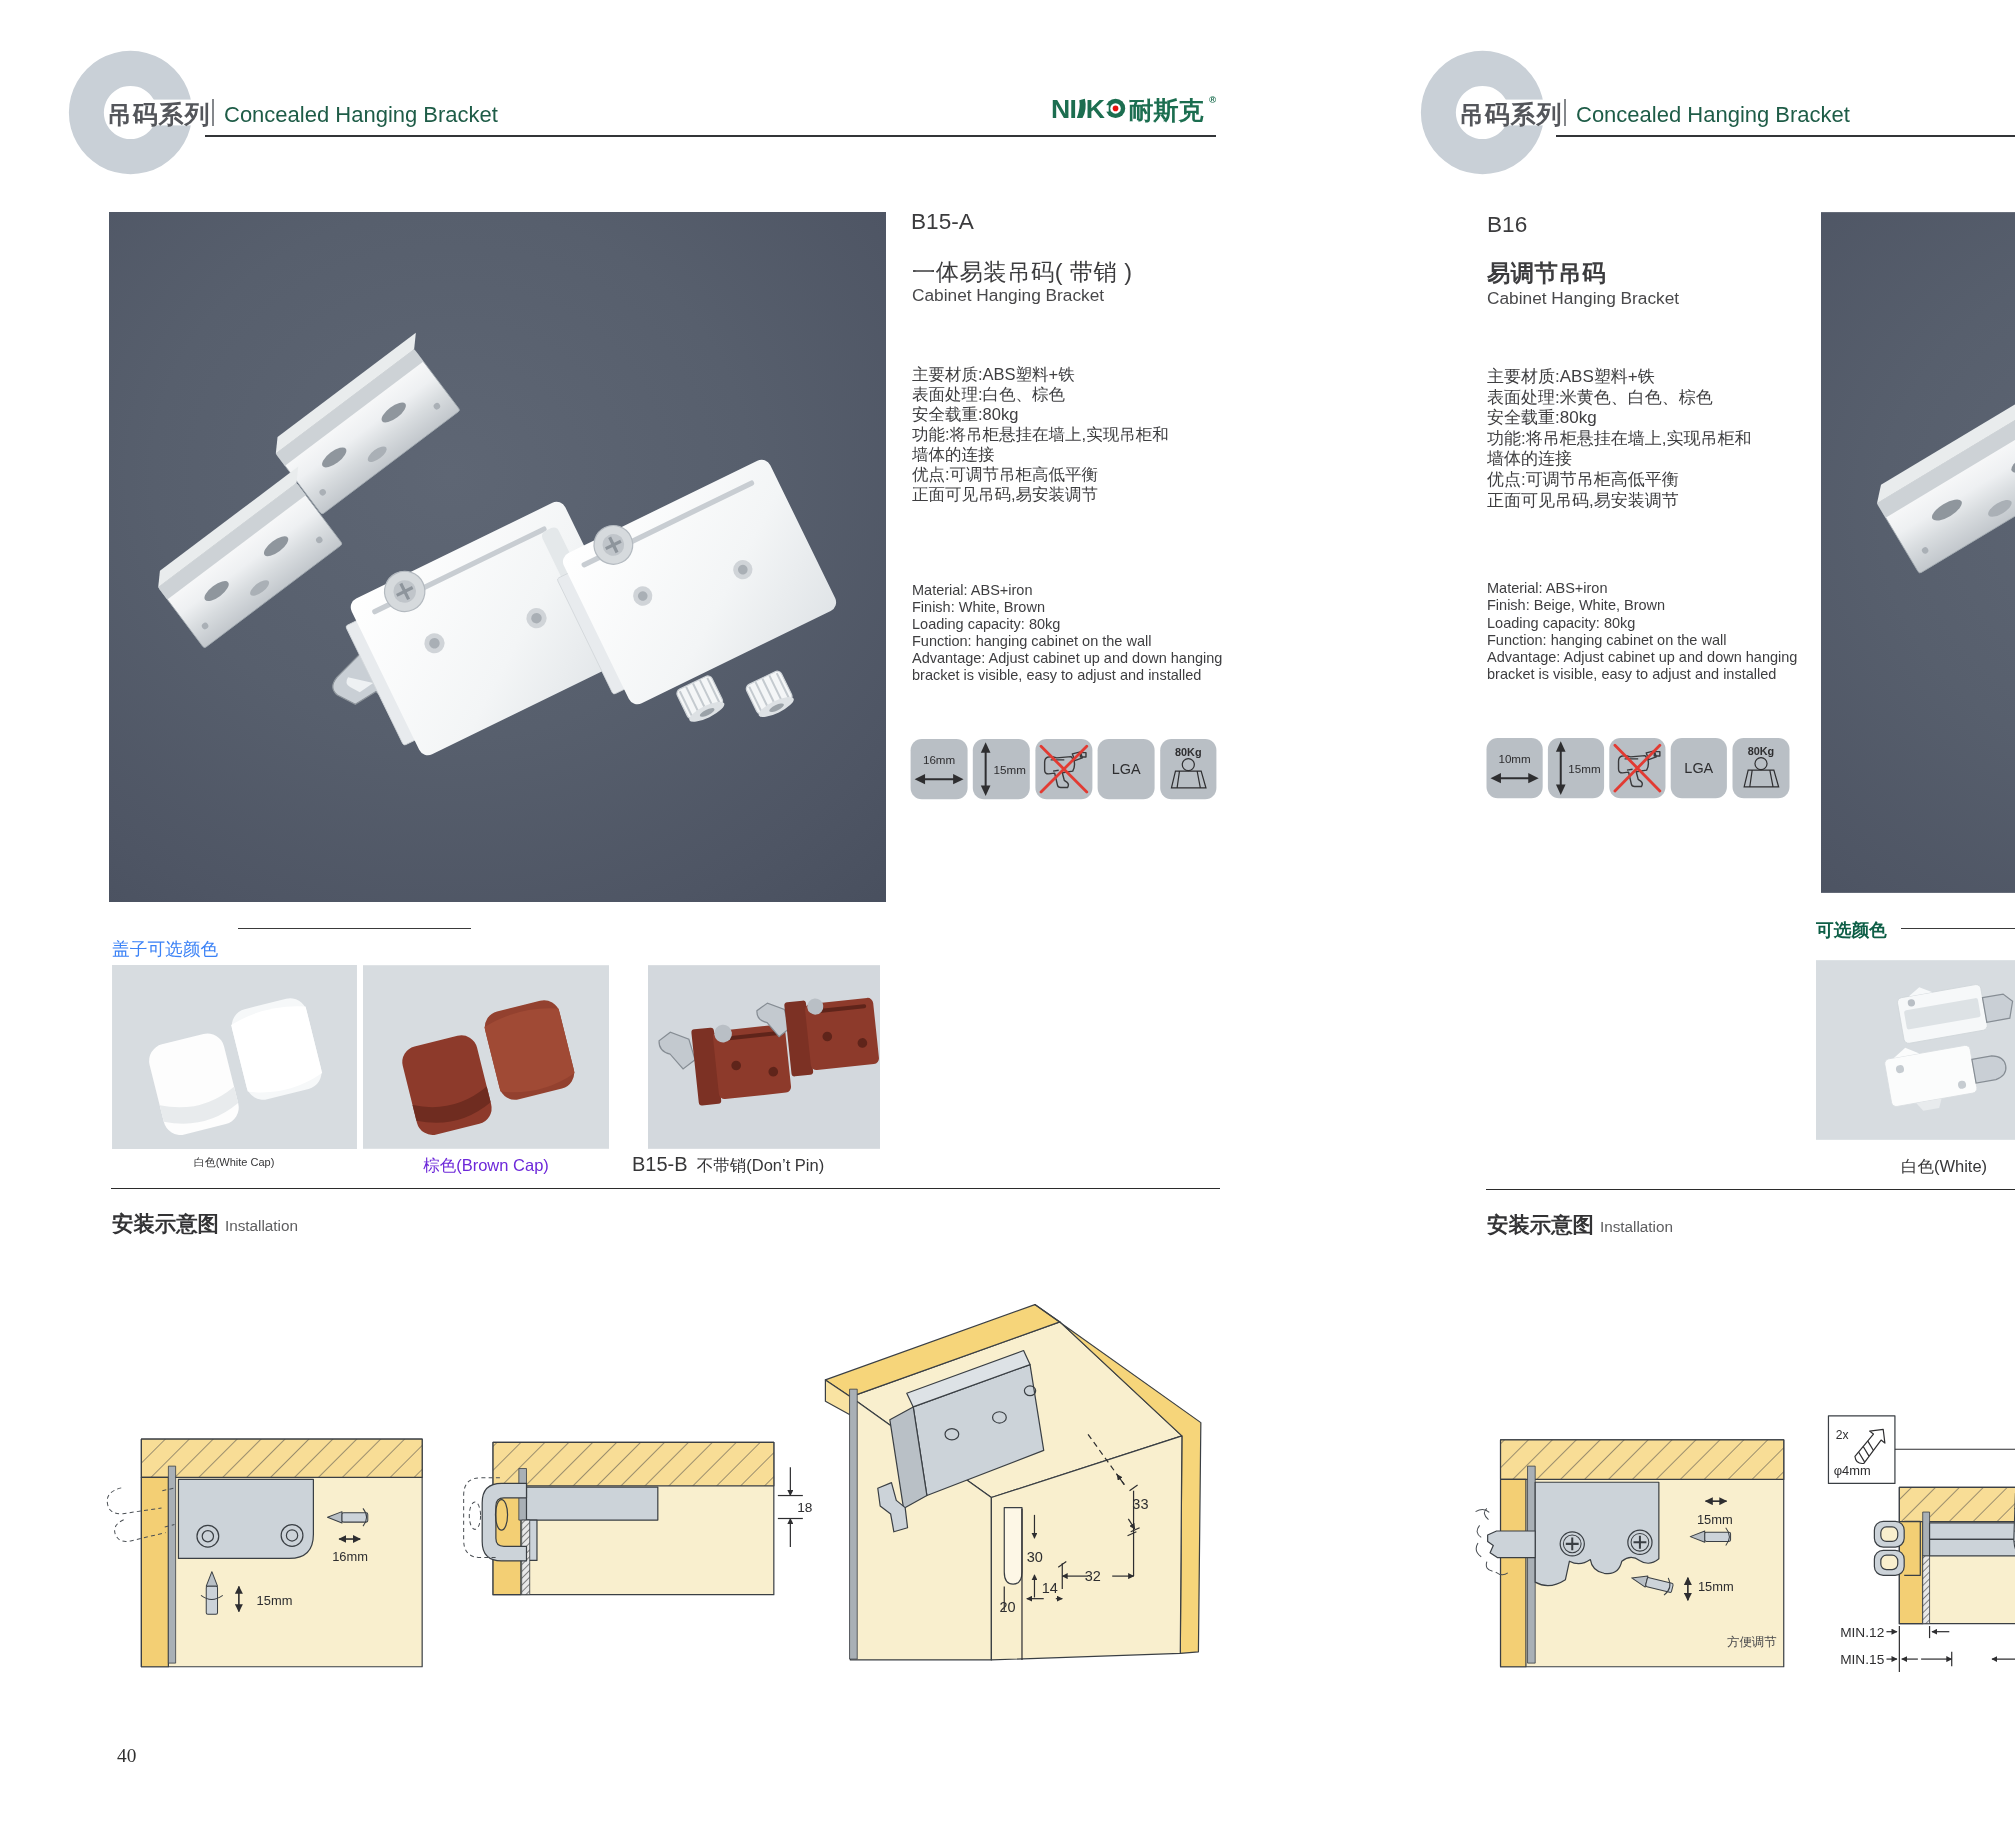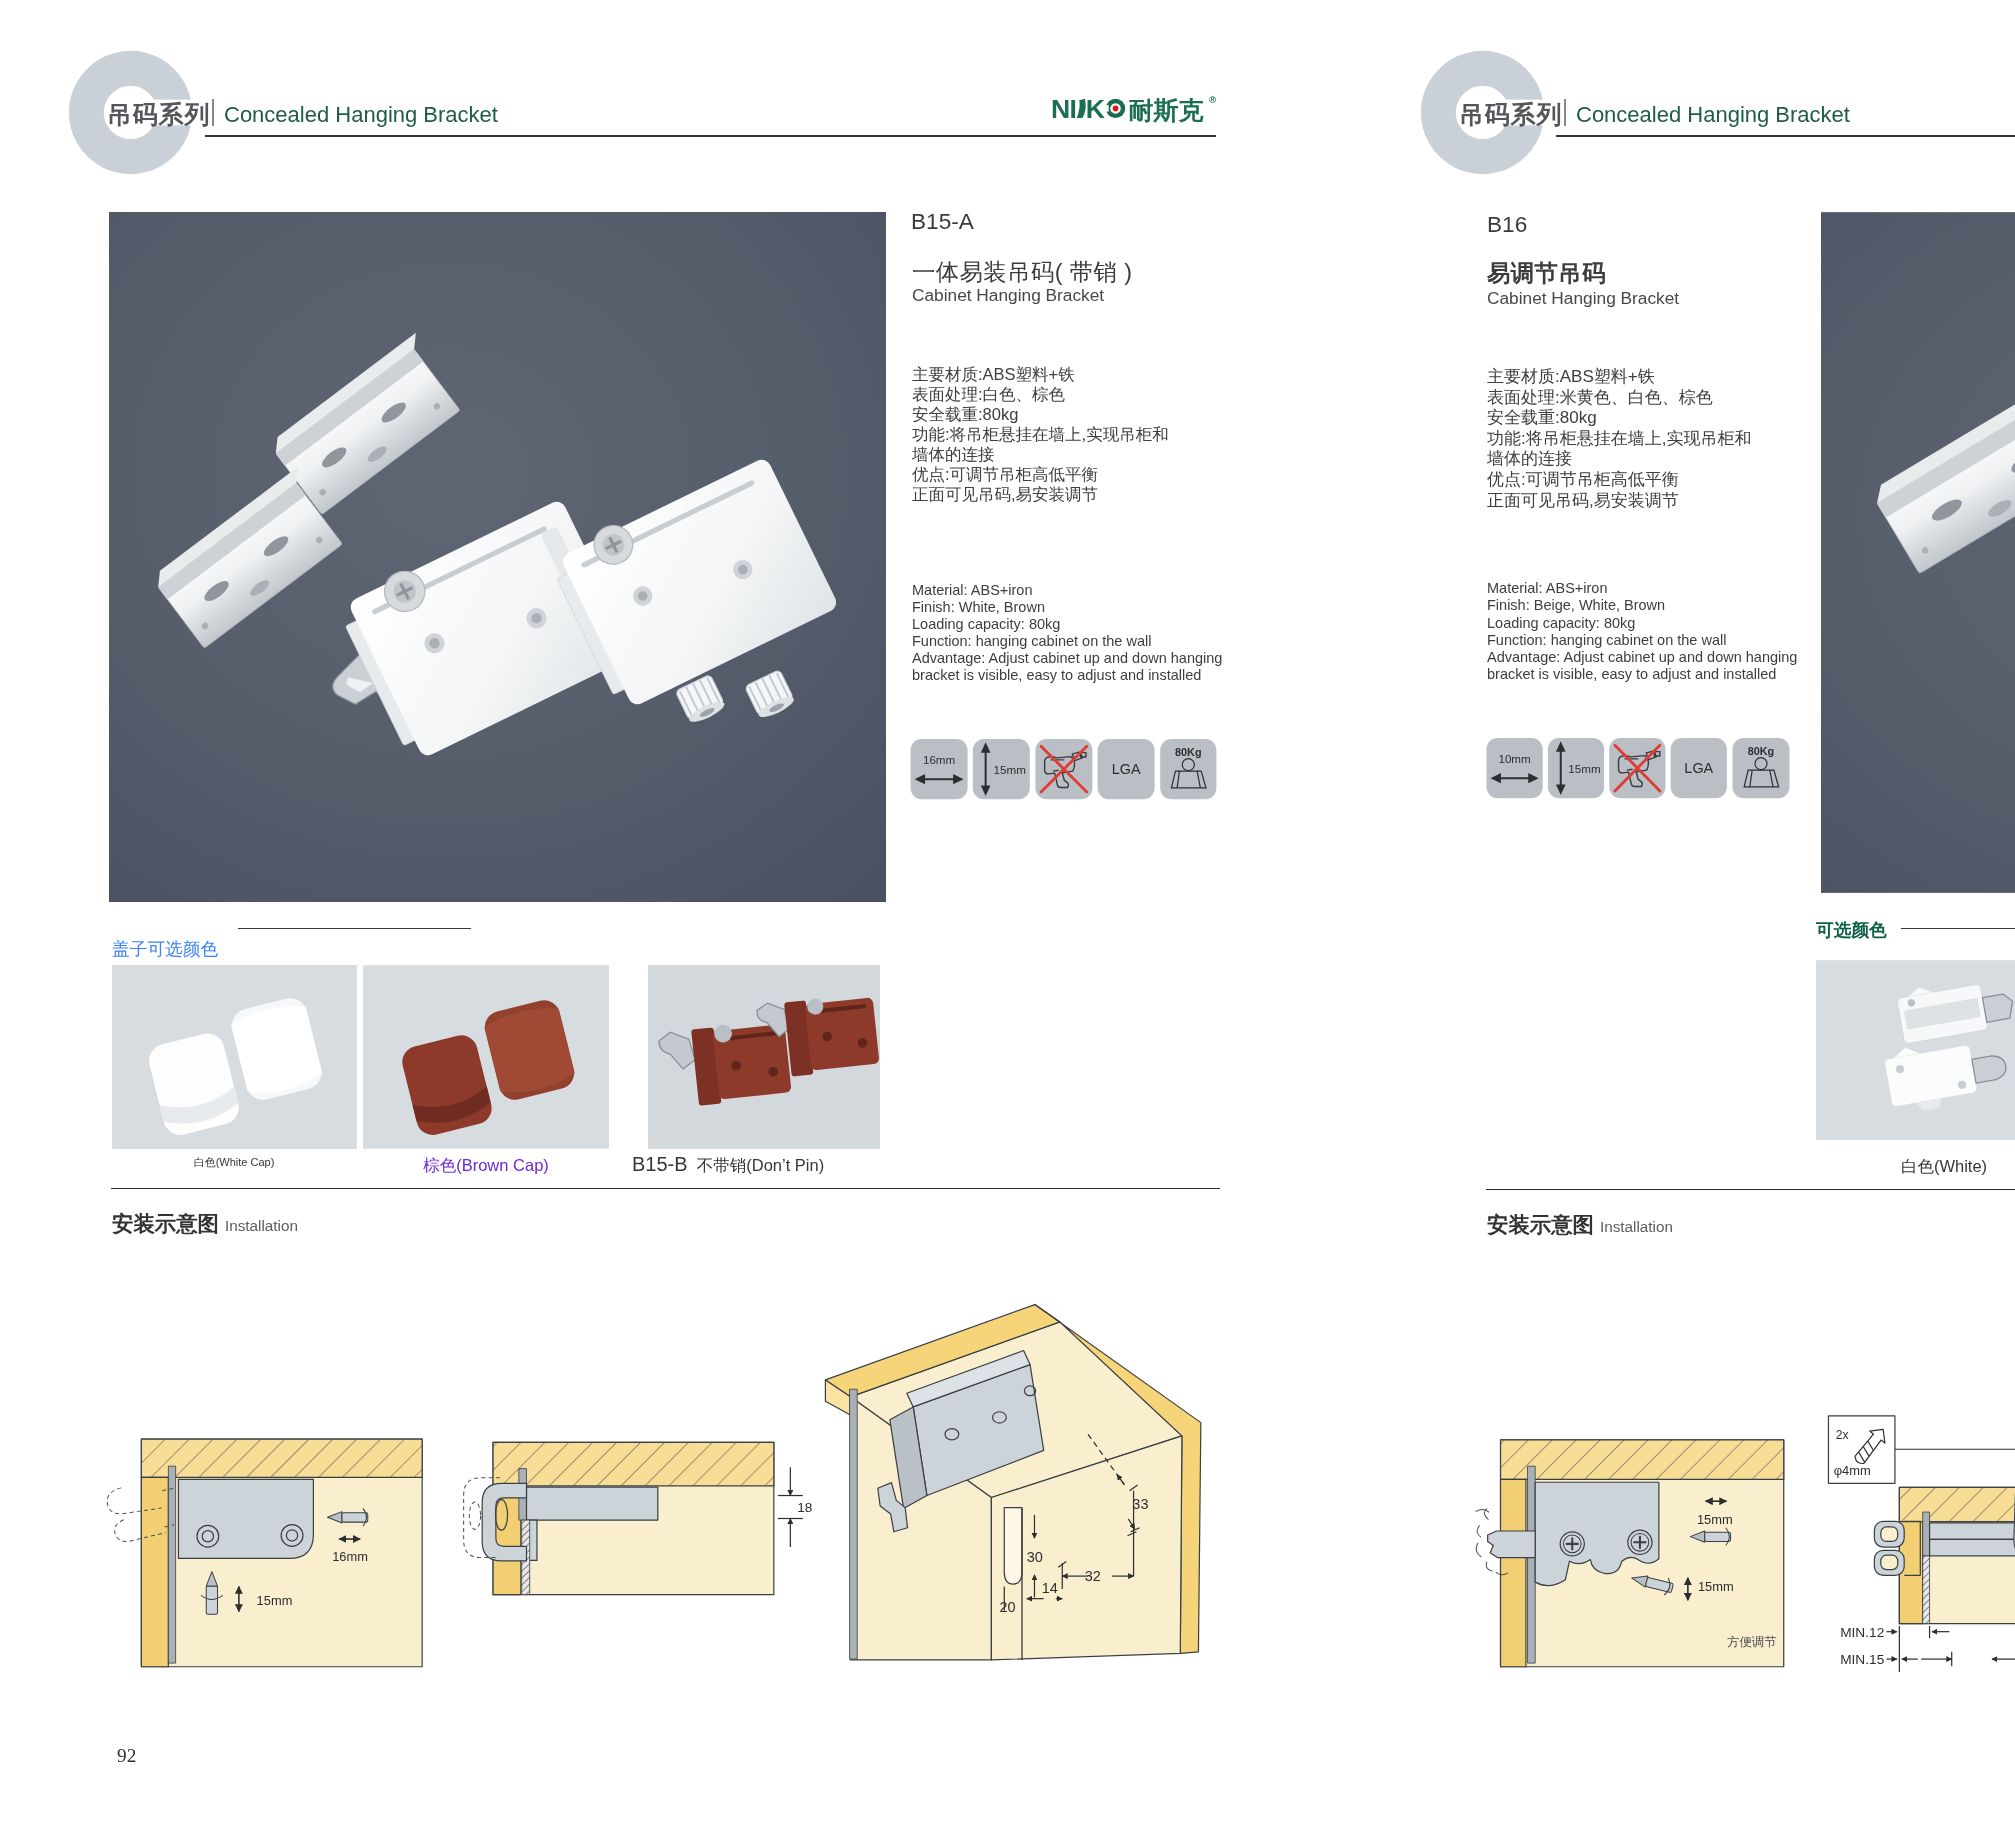--- a/index.html
+++ b/index.html
@@ -393,21 +393,21 @@
 <div class="abs" style="left:1944px;top:1156px;font-size:16.5px;color:#363638;transform:translateX(-50%);">白色(White)</div>
 
 <div class="abs" style="left:111px;top:1188px;width:1109px;height:1.2px;background:#2b2b2b;"></div>
 
 <div class="abs" style="left:1486px;top:1189px;width:1108px;height:1.2px;background:#2b2b2b;"></div>
 
 <div class="abs" style="left:112px;top:1209px;font-size:21.4px;font-weight:bold;color:#333335;">安装示意图 <span style="font-size:15.3px;font-weight:normal;color:#5d5d5f;">Installation</span></div>
 
 <div class="abs" style="left:1487px;top:1210px;font-size:21.4px;font-weight:bold;color:#333335;">安装示意图 <span style="font-size:15.3px;font-weight:normal;color:#5d5d5f;">Installation</span></div>
 
-<div class="abs" style="left:117px;top:1745px;font-size:19.3px;font-family:'Liberation Serif',serif;color:#2f2f2f;">92</div>
+<div class="abs" style="left:117px;top:1745px;font-size:19.3px;font-family:'Liberation Serif',serif;color:#2f2f2f;">40</div>
 
 <svg class="abs" style="left:0;top:1249px;width:2703px;height:597px" viewBox="0 3100 6708 1482">
   <defs>
     <pattern id="hatchY" width="42" height="42" patternUnits="userSpaceOnUse" patternTransform="rotate(45)">
       <rect width="42" height="42" fill="#f8dd96"></rect>
       <line x1="0" y1="0" x2="0" y2="42" stroke="#3f4045" stroke-width="2.5"></line>
     </pattern>
     <pattern id="hatchB" width="12" height="12" patternUnits="userSpaceOnUse" patternTransform="rotate(45)">
       <rect width="12" height="12" fill="#e8e8e8"></rect>
       <line x1="0" y1="0" x2="0" y2="12" stroke="#3c3c3c" stroke-width="3"></line>

